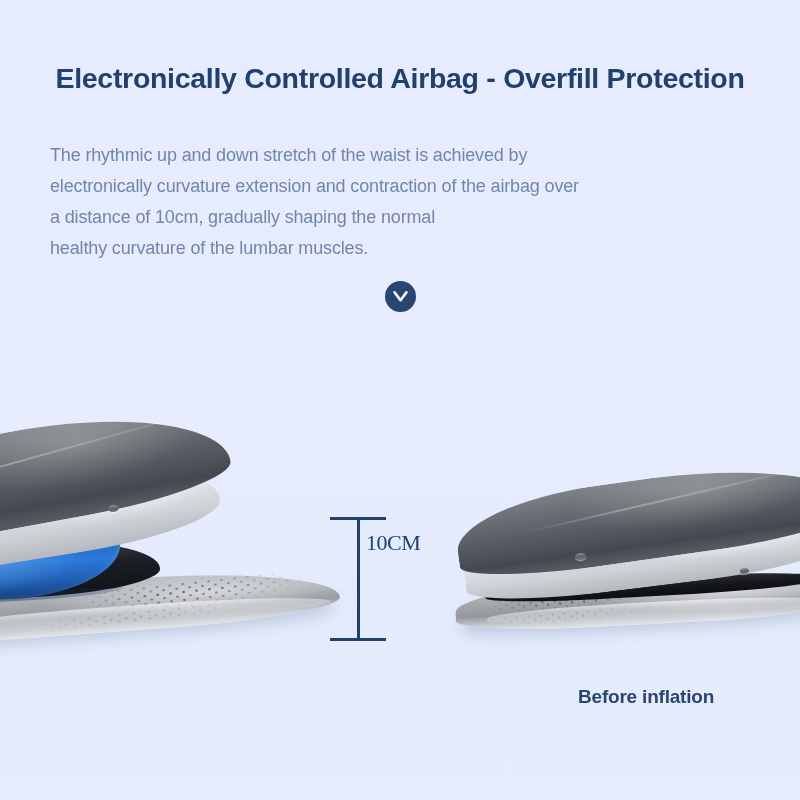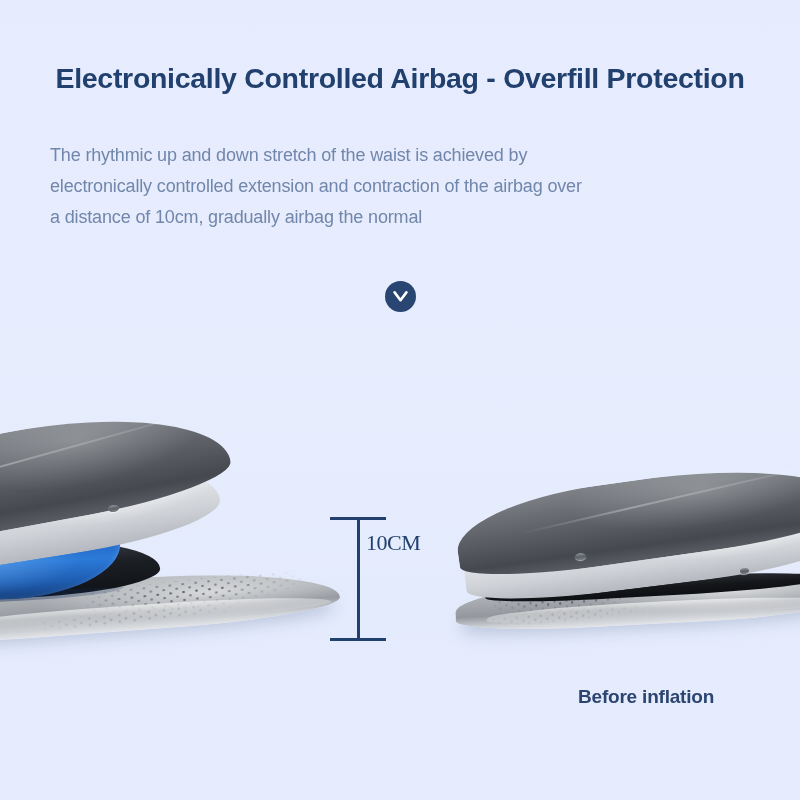--- a/index.html
+++ b/index.html
@@ -337,22 +337,23 @@
 </style>
 </head>
 <body>
 
 <div id="page">
 
   <div class="headline">Electronically Controlled Airbag - Overfill Protection</div>
 
   <div class="subcopy">
     <span class="ln">The rhythmic up and down stretch of the waist is achieved by</span>
-    <span class="ln">electronically controlled extension and contraction of the airbag over</span>
-    <span class="ln">a distance of 10cm, gradually airbag the normal</span>
+    <span class="ln">electronically curvature extension and contraction of the airbag over</span>
+    <span class="ln">a distance of 10cm, gradually shaping the normal</span>
+    <span class="ln">healthy curvature of the lumbar muscles.</span>
   </div>
 
   <div class="chevron-badge">
     <span>
       <svg width="15" height="11" viewBox="0 0 15 11" aria-hidden="true">
         <path d="M1.6 1.4 L7.5 9.2 L13.4 1.4" fill="none" stroke="#ffffff" stroke-width="2.6" stroke-linecap="round" stroke-linejoin="round"></path>
       </svg>
     </span>
   </div>
 

